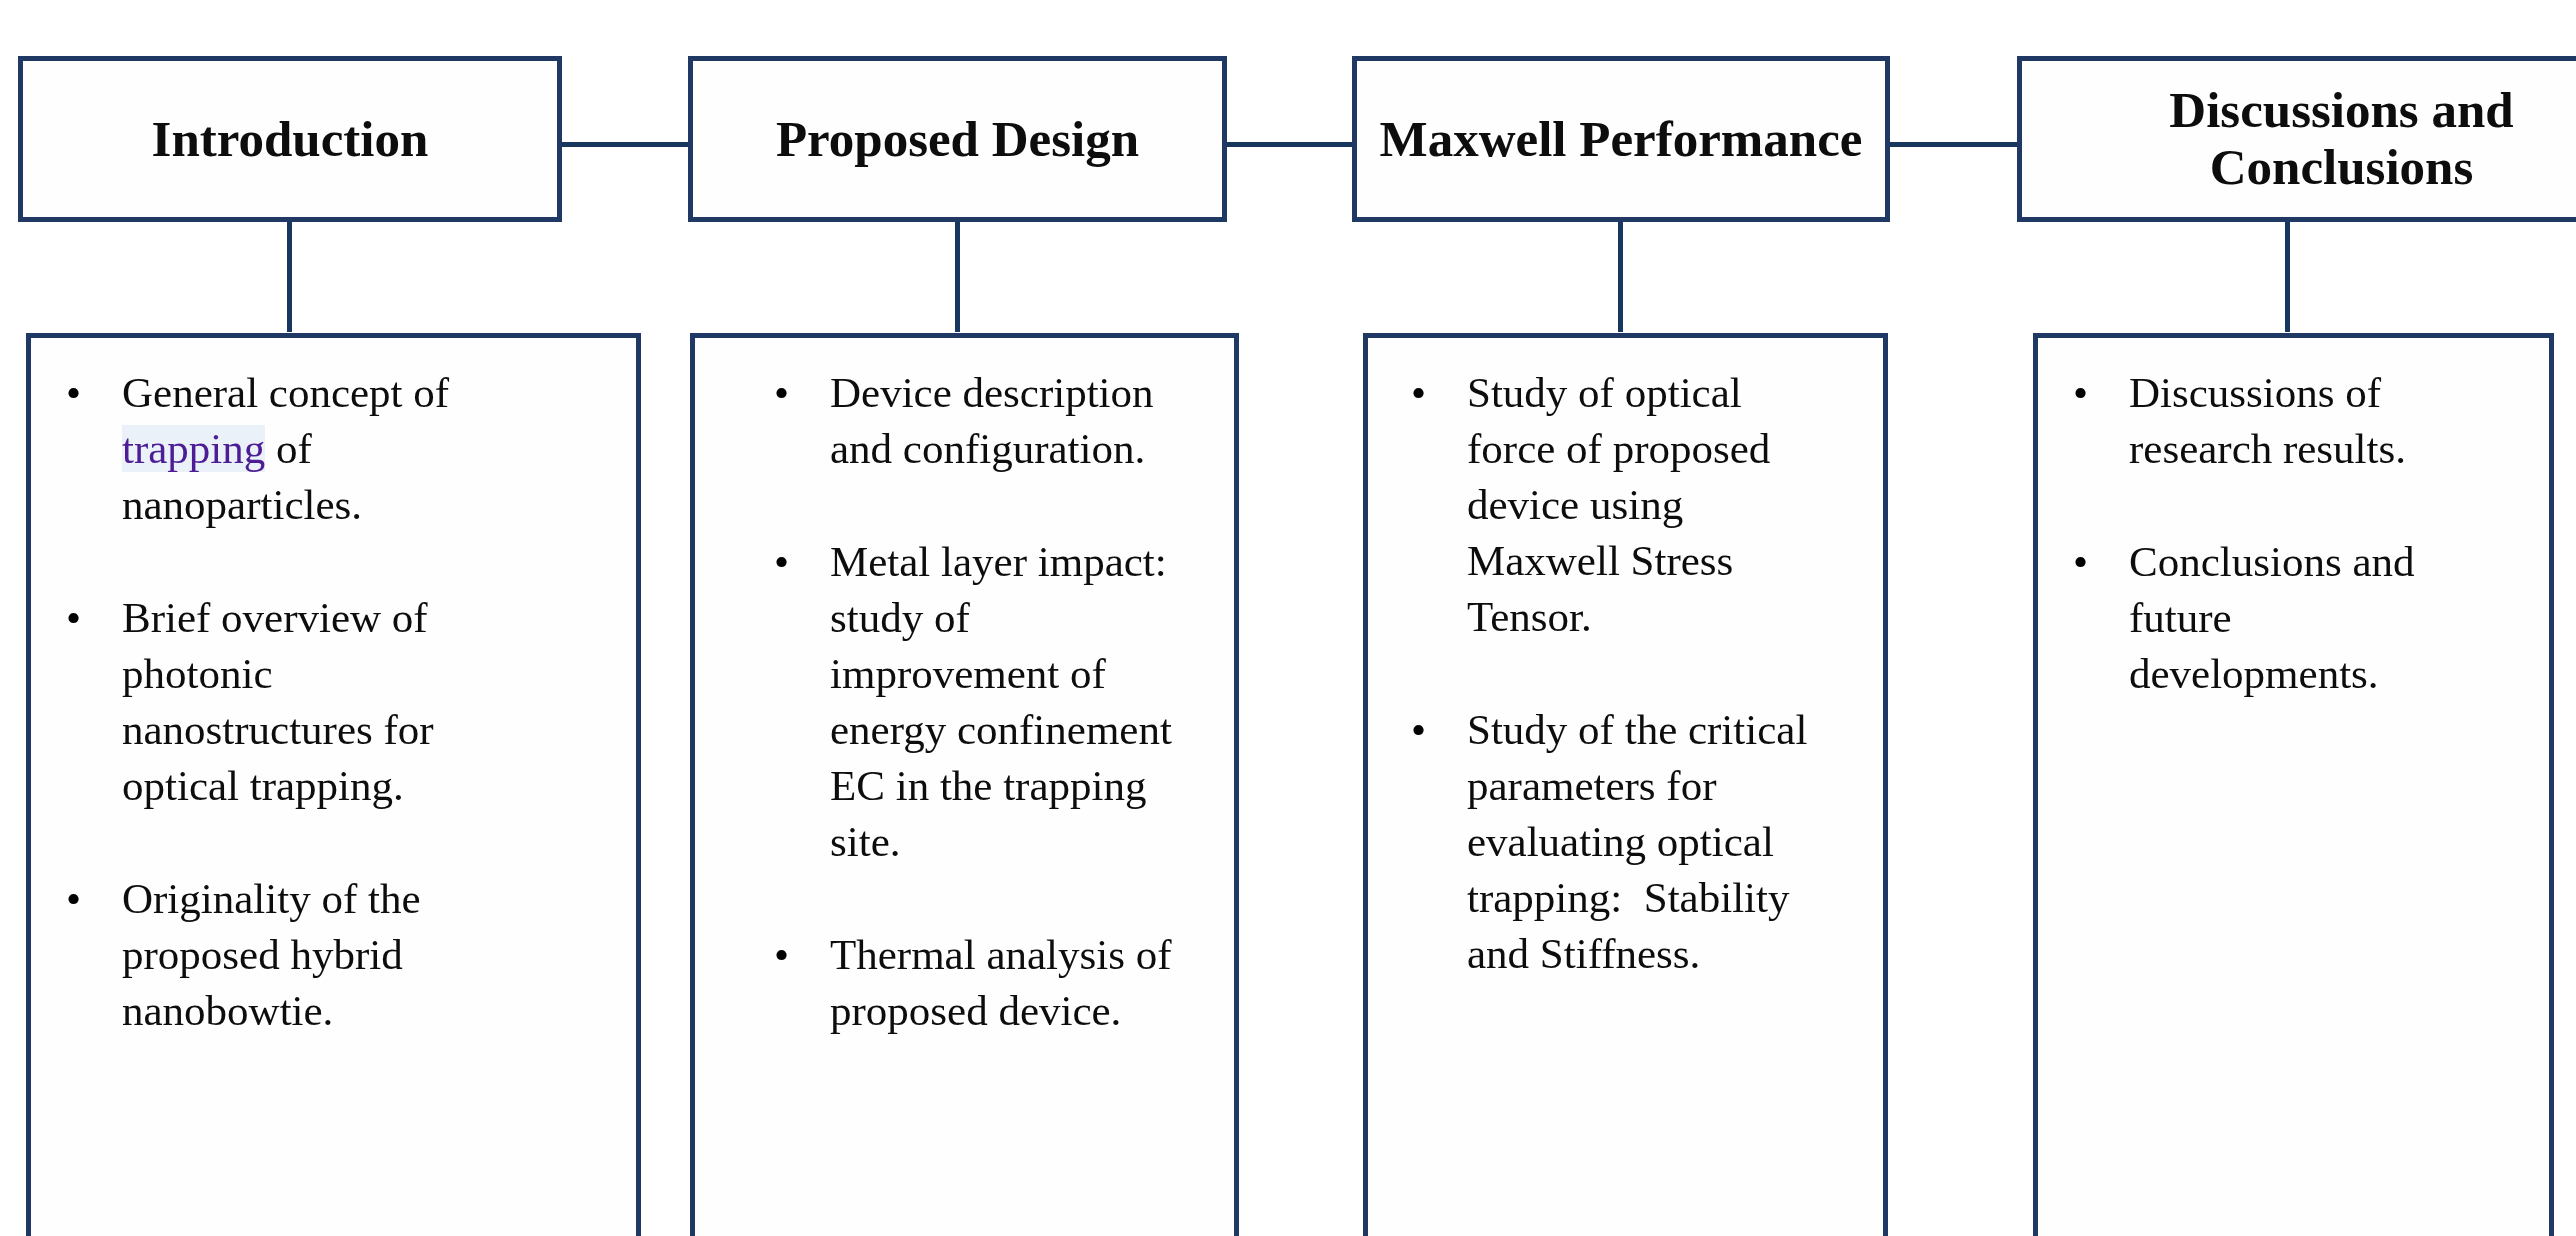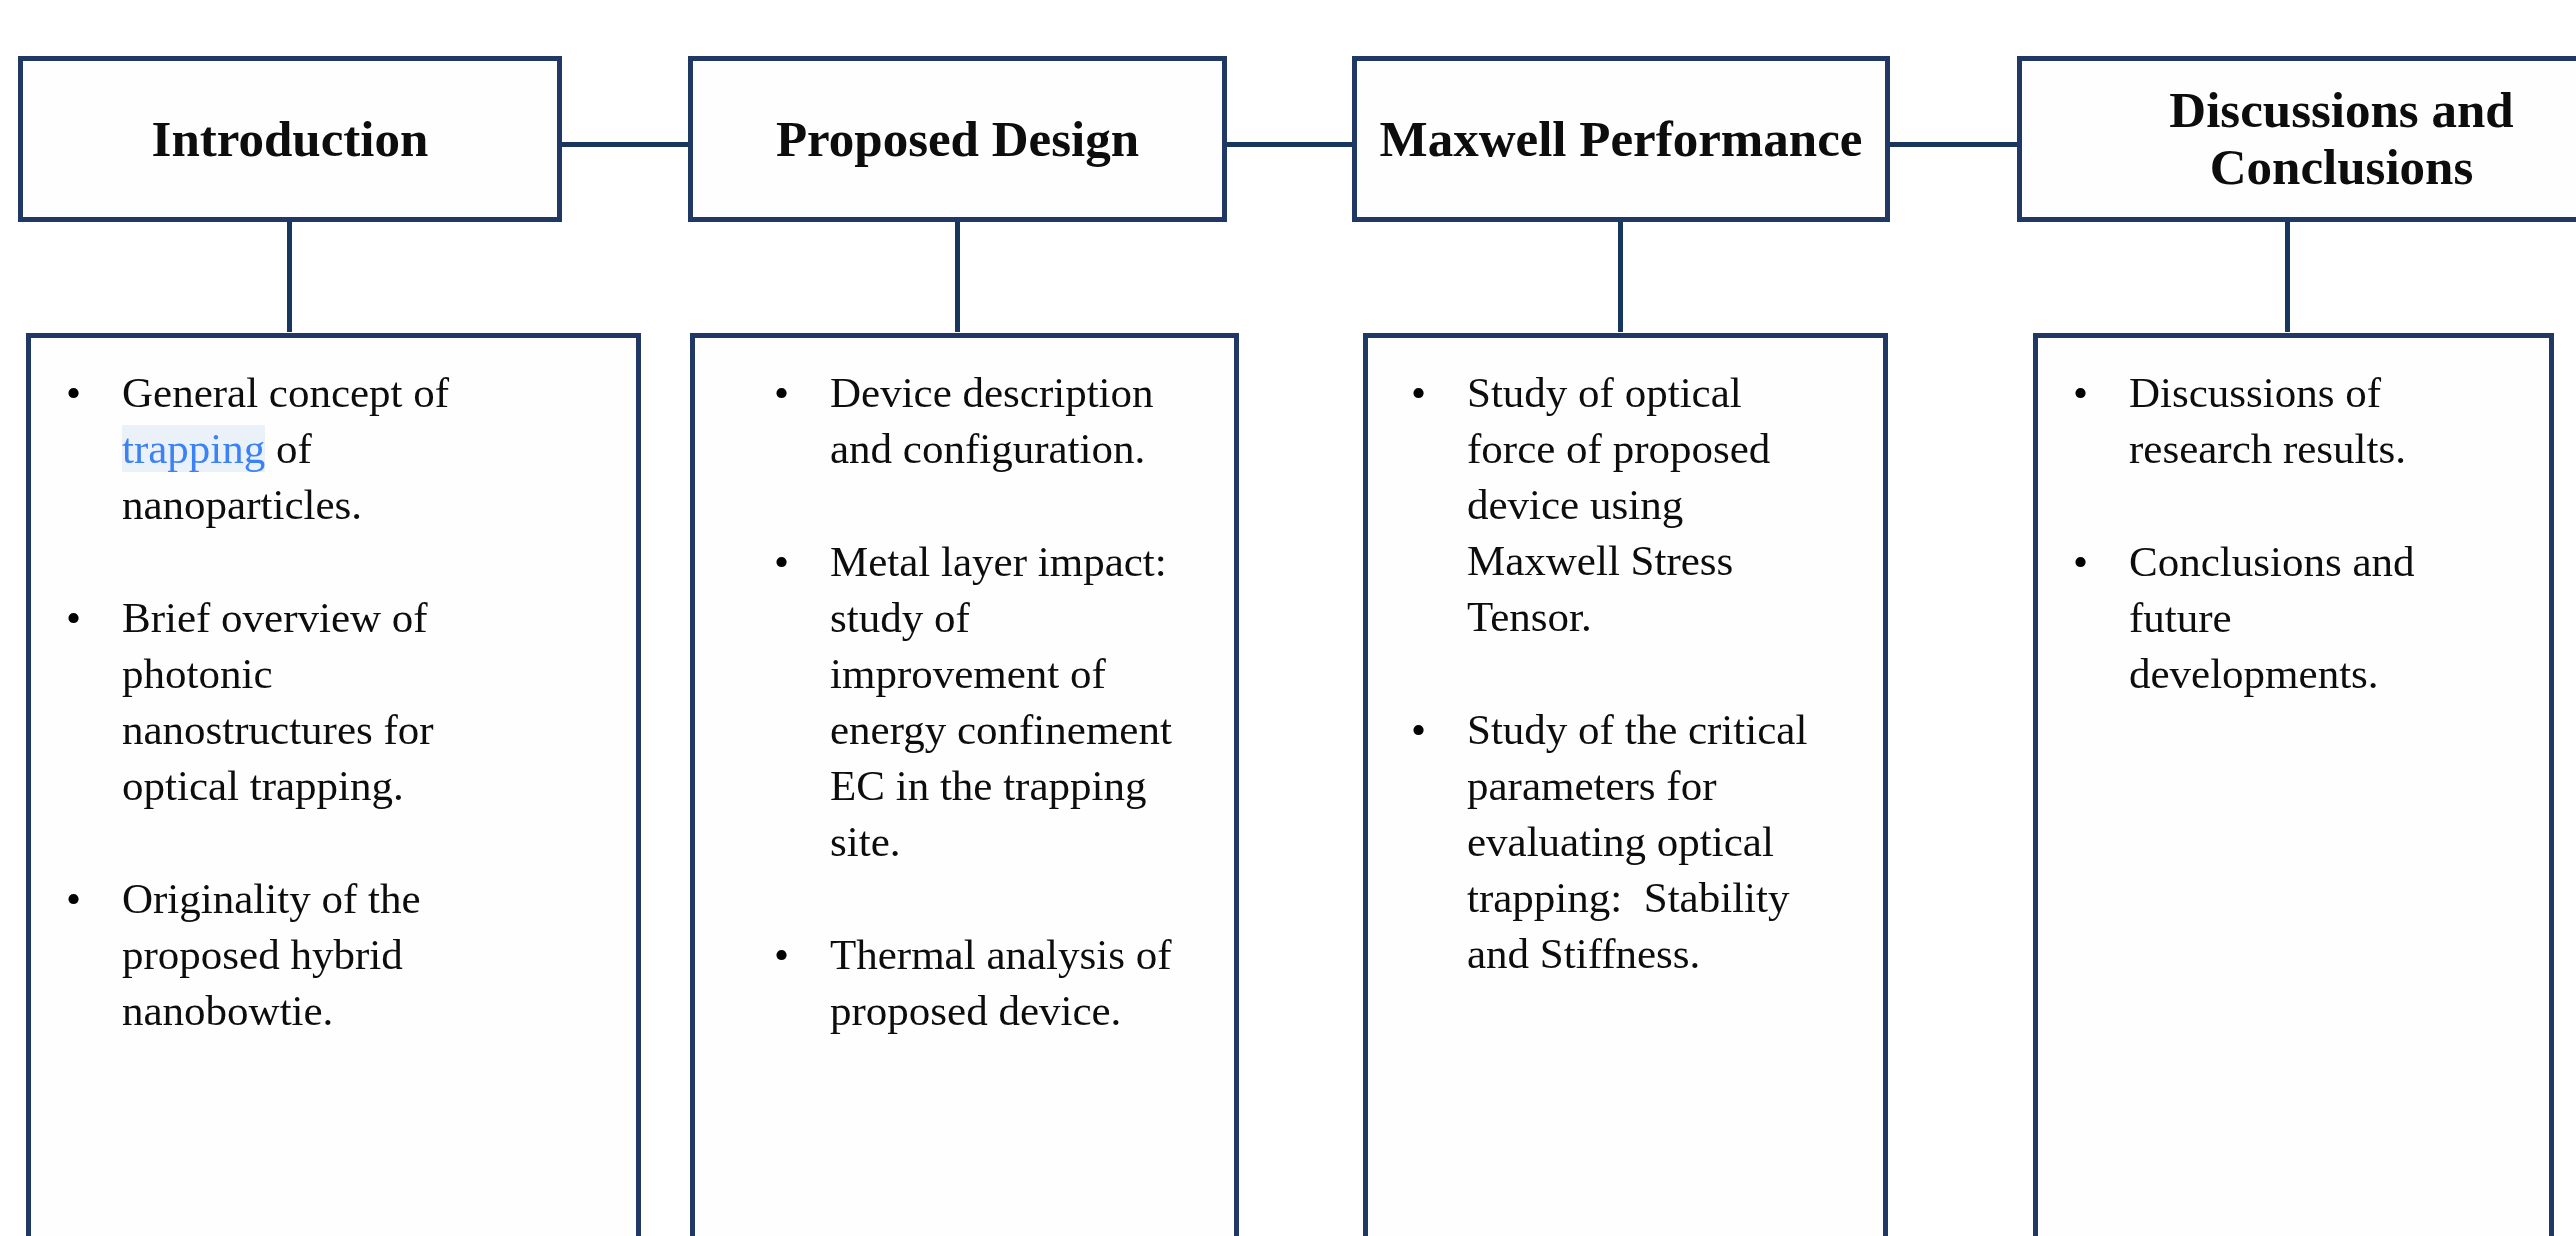--- a/index.html
+++ b/index.html
@@ -62,21 +62,21 @@
     margin: 0 0 57px 0;
   }
   .content-box li::before {
     content: "\2022";
     position: absolute;
     left: -56px;
     top: 0;
     color: #000000;
   }
   .accent {
-    color: #3b82f6;
+    color: #4c1d95;
     background: rgba(120, 160, 210, 0.14);
   }
   
   .col1 .header-box { left: 18px;   width: 544px; }
   .col2 .header-box { left: 688px;  width: 539px; }
   .col3 .header-box { left: 1352px; width: 538px; }
   .col4 .header-box { left: 2017px; width: 649px; }
   .col1 .content-box { left: 26px;   width: 615px; }
   .col2 .content-box { left: 690px;  width: 549px; padding-left: 44px; }
   .col3 .content-box { left: 1363px; width: 525px; padding-left: 8px; }

